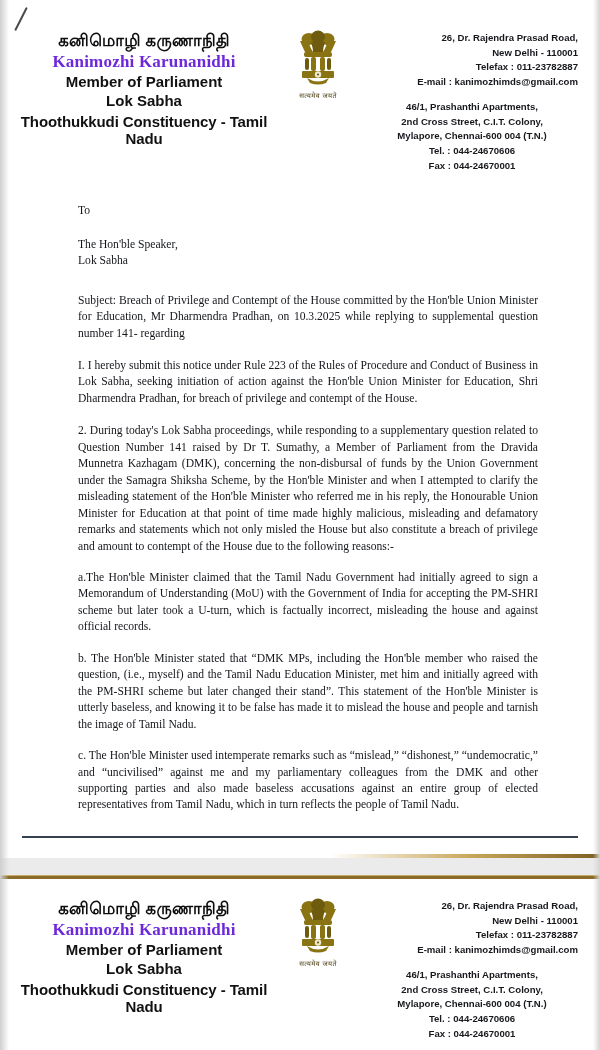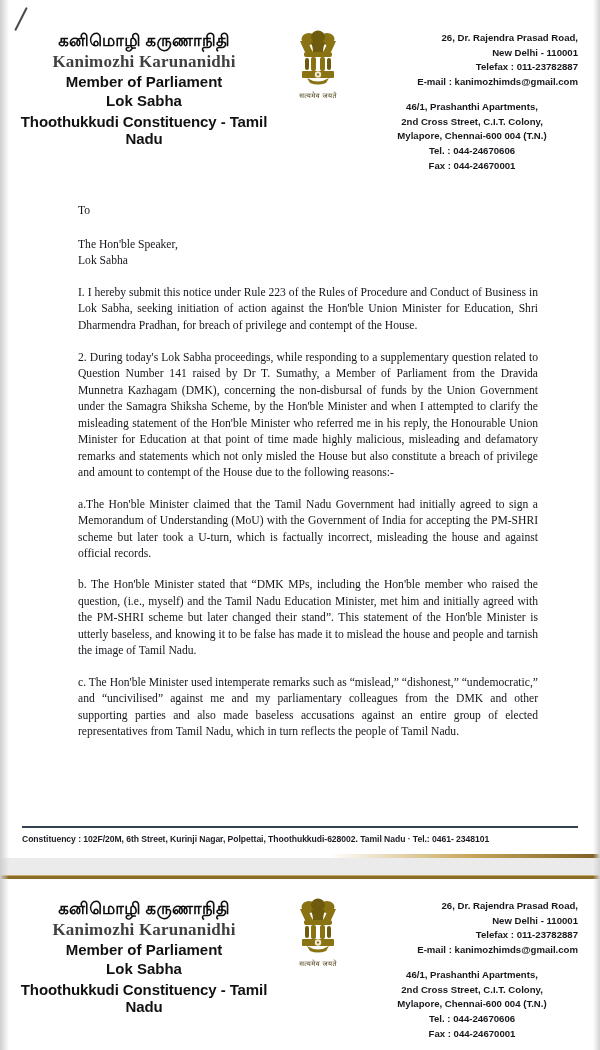--- a/index.html
+++ b/index.html
@@ -103,21 +103,21 @@
     font-weight: bold;
     color: #0d0d0d;
     letter-spacing: .3px;
     line-height: 1.15;
     white-space: nowrap;
   }
   .lh-name {
     font-family: "Liberation Serif", "DejaVu Serif", serif;
     font-size: 17px;
     font-weight: bold;
-    color: #404040;
+    color: #6d28d9;
     margin-top: 2px;
     letter-spacing: .2px;
   }
   .lh-role, .lh-house {
     font-family: "Liberation Sans", "DejaVu Sans", sans-serif;
     font-size: 15px;
     font-weight: bold;
     color: #111;
     line-height: 1.3;
   }
@@ -276,30 +276,30 @@
     </div>
 
     <div class="body-area">
       <div class="to-line">To</div>
 
       <div class="recipient">
         <div>The Hon'ble Speaker,</div>
         <div>Lok Sabha</div>
       </div>
 
+      <div class="para subject">Subject: Breach of Privilege and Contempt of the House committed by the Hon'ble Union Minister for Education, Mr Dharmendra Pradhan, on 10.3.2025 while  replying to supplemental question number 141- regarding</div>
       <div class="para">I. I hereby submit this notice under Rule 223 of the Rules of Procedure and Conduct of Business in Lok Sabha, seeking initiation of action against the Hon'ble Union Minister for Education, Shri Dharmendra Pradhan, for breach of privilege and contempt of the House.</div>
       <div class="para">2. During today's Lok Sabha proceedings, while responding to a supplementary question related to Question Number 141 raised by Dr T. Sumathy, a Member of Parliament from the Dravida Munnetra Kazhagam (DMK), concerning the non-disbursal of funds by the Union Government under the Samagra Shiksha Scheme, by the Hon'ble Minister and when I attempted to clarify the misleading statement of the Hon'ble Minister who referred me in his reply, the Honourable Union Minister for Education at that point of time made highly malicious, misleading and defamatory remarks and statements which not only misled the House but also constitute a breach of privilege and amount to contempt of the House due to the following reasons:-</div>
       <div class="para tight">a.The Hon'ble Minister claimed that the Tamil Nadu Government had initially agreed to sign a Memorandum of Understanding (MoU) with the Government of India for accepting the PM-SHRI scheme but later took a U-turn, which is factually incorrect, misleading the house and against official records.</div>
       <div class="para tight">b. The Hon'ble Minister stated that “DMK MPs, including the Hon'ble member who raised the question, (i.e., myself) and the Tamil Nadu Education Minister, met him and initially agreed with the PM-SHRI scheme but later changed their stand”. This statement of the Hon'ble Minister is utterly baseless, and knowing it to be false has made it to mislead the house and people and tarnish the image of Tamil Nadu.</div>
       <div class="para tight">c. The Hon'ble Minister used intemperate remarks such as “mislead,” “dishonest,” “undemocratic,” and “uncivilised” against me and my parliamentary colleagues from the DMK and other supporting parties and also made baseless accusations against an entire group of elected representatives from Tamil Nadu, which in turn reflects the people of Tamil Nadu.</div>
     </div>
 
     <div class="footer">
       <div class="footer-rule"></div>
-      <div class="footer-text">Constituency : 102F/20M, 6th Street, Kurinji Nagar, Polpettai, Thoothukkudi-628002. Tamil Nadu  ·  Tel.: 0461- 2348101</div>
     </div>
 
     <div class="sheet-bottom-edge"></div>
   </div>
 
   <div class="gap"></div>
 
   <div class="page page-2">
     <div class="letterhead">
 

